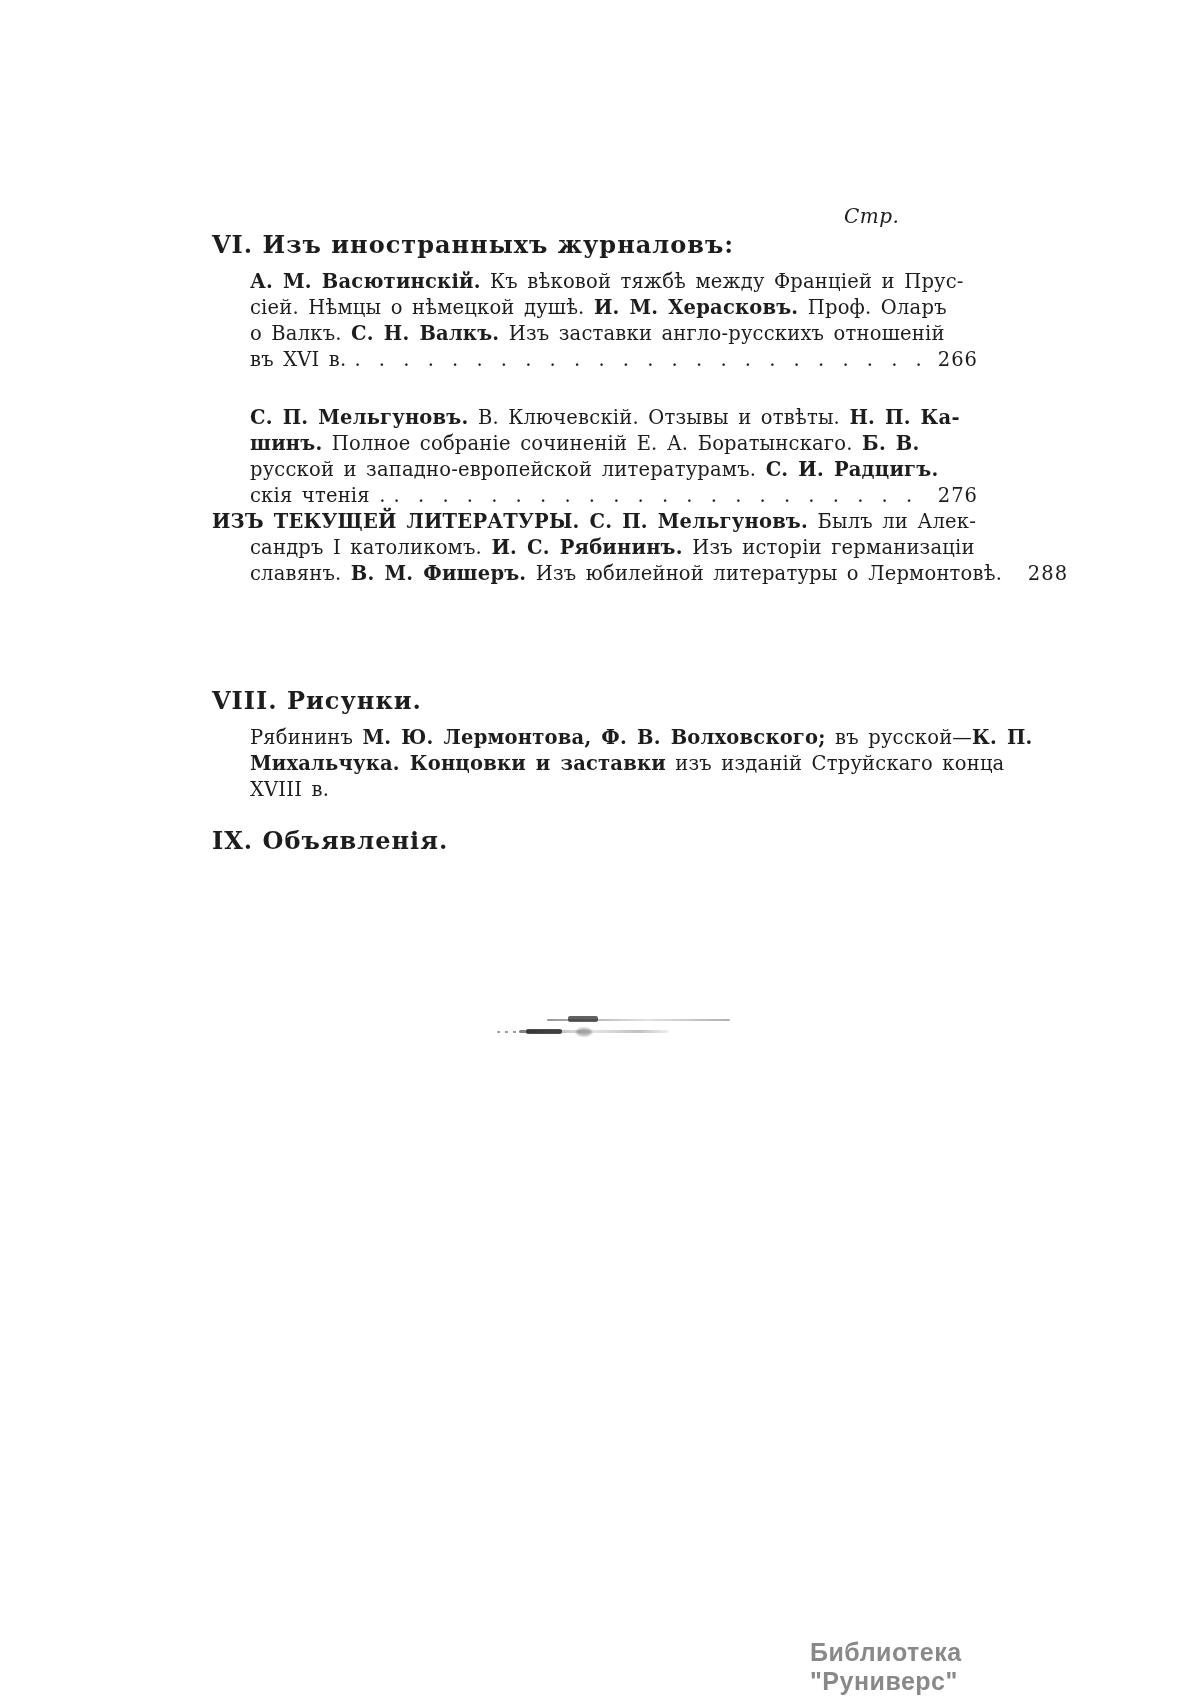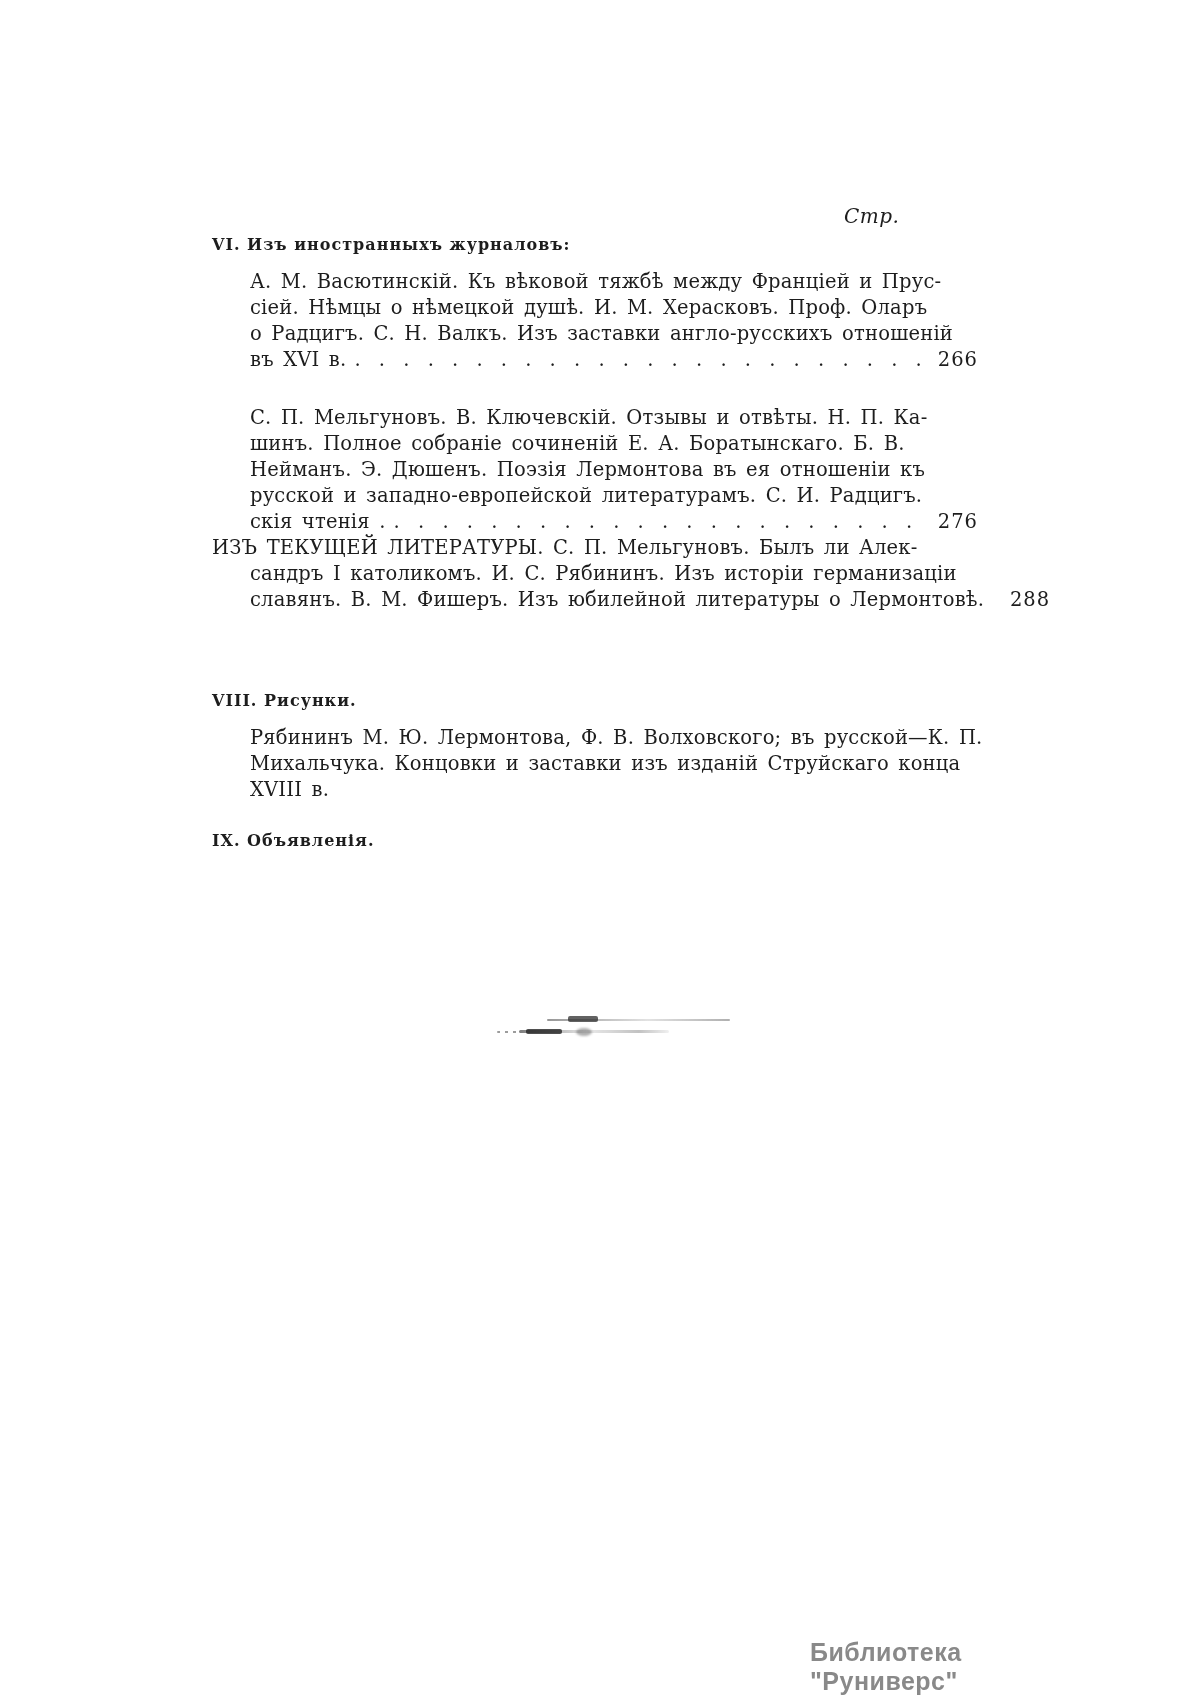--- a/index.html
+++ b/index.html
@@ -11,38 +11,38 @@
   .col-header{
     position:absolute;left:632px;top:204px;
     font-style:italic;font-size:20px;letter-spacing:.5px;
   }
   .toc-section{position:absolute;left:0;width:766px;}
   .sec-vi{top:230px}
   .sec-vii{top:396px}
   .sec-viii{top:686px}
   .sec-ix{top:826px}
   .heading{
-    font-weight:700;font-size:16px;line-height:30px;letter-spacing:1px;white-space:nowrap;
+    font-weight:700;font-size:24px;line-height:30px;letter-spacing:1px;white-space:nowrap;
   }
   .para{
     margin-top:9px;font-size:19.5px;line-height:26px;
     letter-spacing:.2px;word-spacing:3px;
   }
   .para.indent{margin-left:38px;}
   .para + .para{margin-top:0;}
   .line{white-space:nowrap;}
   .para.hanging .line.cont{margin-left:38px;}
   .line.lead{display:flex;align-items:flex-end;}
   .line.lead .ltext{flex:0 0 auto;}
   .dots{
     flex:1 1 auto;min-width:0;overflow:hidden;white-space:nowrap;
     margin:0 10px 0 8px;letter-spacing:6px;word-spacing:0;
   }
   .pgnum{flex:0 0 48px;text-align:right;letter-spacing:1px;}
-  .b{font-weight:400;}
+  .b{font-weight:700;}
   
   .artifact{position:absolute;left:0;top:0;}
   .smudge{position:absolute;border-radius:2px;}
   .sm1{left:547px;top:1019px;width:183px;height:2px;
        background:linear-gradient(90deg,rgba(95,95,95,.65),rgba(160,160,160,.30) 55%,rgba(110,110,110,.55));
        filter:blur(.4px);}
   .sm1b{left:568px;top:1016px;width:30px;height:6px;background:rgba(45,45,45,.75);filter:blur(.6px);}
   .sm2{left:519px;top:1030px;width:150px;height:3px;
        background:linear-gradient(90deg,rgba(70,70,70,.7),rgba(170,170,170,.25) 45%,rgba(120,120,120,.45) 80%,rgba(180,180,180,.2));
        filter:blur(.4px);}
@@ -61,33 +61,32 @@
 
 <div class="page" style="color: rgb(29, 29, 29);">
   <div class="content">
     <div class="col-header">Стр.</div>
     <div>
         <div class="toc-section sec-vi">
           <div class="heading">VI. Изъ иностранныхъ журналовъ:</div>
           <div class="para indent">
             <div class="line"><span class="ltext"><span class="b">А. М. Васютинскій.</span><span> Къ вѣковой тяжбѣ между Франціей и Прус-</span></span></div>
             <div class="line"><span class="ltext"><span>сіей. Нѣмцы о нѣмецкой душѣ. </span><span class="b">И. М. Херасковъ.</span><span> Проф. Оларъ</span></span></div>
-            <div class="line"><span class="ltext"><span>о Радцигъ. </span><span class="b">С. Н. Валкъ.</span><span> Изъ заставки англо-русскихъ отношеній</span></span></div>
+            <div class="line"><span class="ltext"><span>о Валкъ. </span><span class="b">С. Н. Валкъ.</span><span> Изъ заставки англо-русскихъ отношеній</span></span></div>
             <div class="line lead">
               <span class="ltext"><span>въ XVI в. </span></span>
               <span class="dots">. . . . . . . . . . . . . . . . . . . . . . . . . . . . . . . . . . . . . . . . . . . . . . . . . .</span>
               <span class="pgnum">266</span>
             </div>
           </div>
         </div>
         <div class="toc-section sec-vii">
           <div class="para indent">
             <div class="line"><span class="ltext"><span class="b">С. П. Мельгуновъ.</span><span> В. Ключевскій. Отзывы и отвѣты. </span><span class="b">Н. П. Ка-</span></span></div>
             <div class="line"><span class="ltext"><span class="b">шинъ.</span><span> Полное собраніе сочиненій Е. А. Боратынскаго. </span><span class="b">Б. В.</span></span></div>
-            <div class="line"><span class="ltext"><span class="b">Нейманъ.</span><span> Э. Дюшенъ. Поэзія Лермонтова въ ея отношеніи къ</span></span></div>
             <div class="line"><span class="ltext"><span>русской и западно-европейской литературамъ. </span><span class="b">С. И. Радцигъ.</span></span></div>
             <div class="line lead">
               <span class="ltext"><span>скія чтенія . </span></span>
               <span class="dots">. . . . . . . . . . . . . . . . . . . . . . . . . . . . . . . . . . . . . . . . . . . . . . . . . .</span>
               <span class="pgnum">276</span>
             </div>
           </div>
           <div class="para hanging">
             <div class="line"><span class="ltext"><span class="b">ИЗЪ ТЕКУЩЕЙ ЛИТЕРАТУРЫ. С. П. Мельгуновъ.</span><span> Былъ ли Алек-</span></span></div>
             <div class="line cont"><span class="ltext"><span>сандръ I католикомъ. </span><span class="b">И. С. Рябининъ.</span><span> Изъ исторіи германизаціи</span></span></div>

